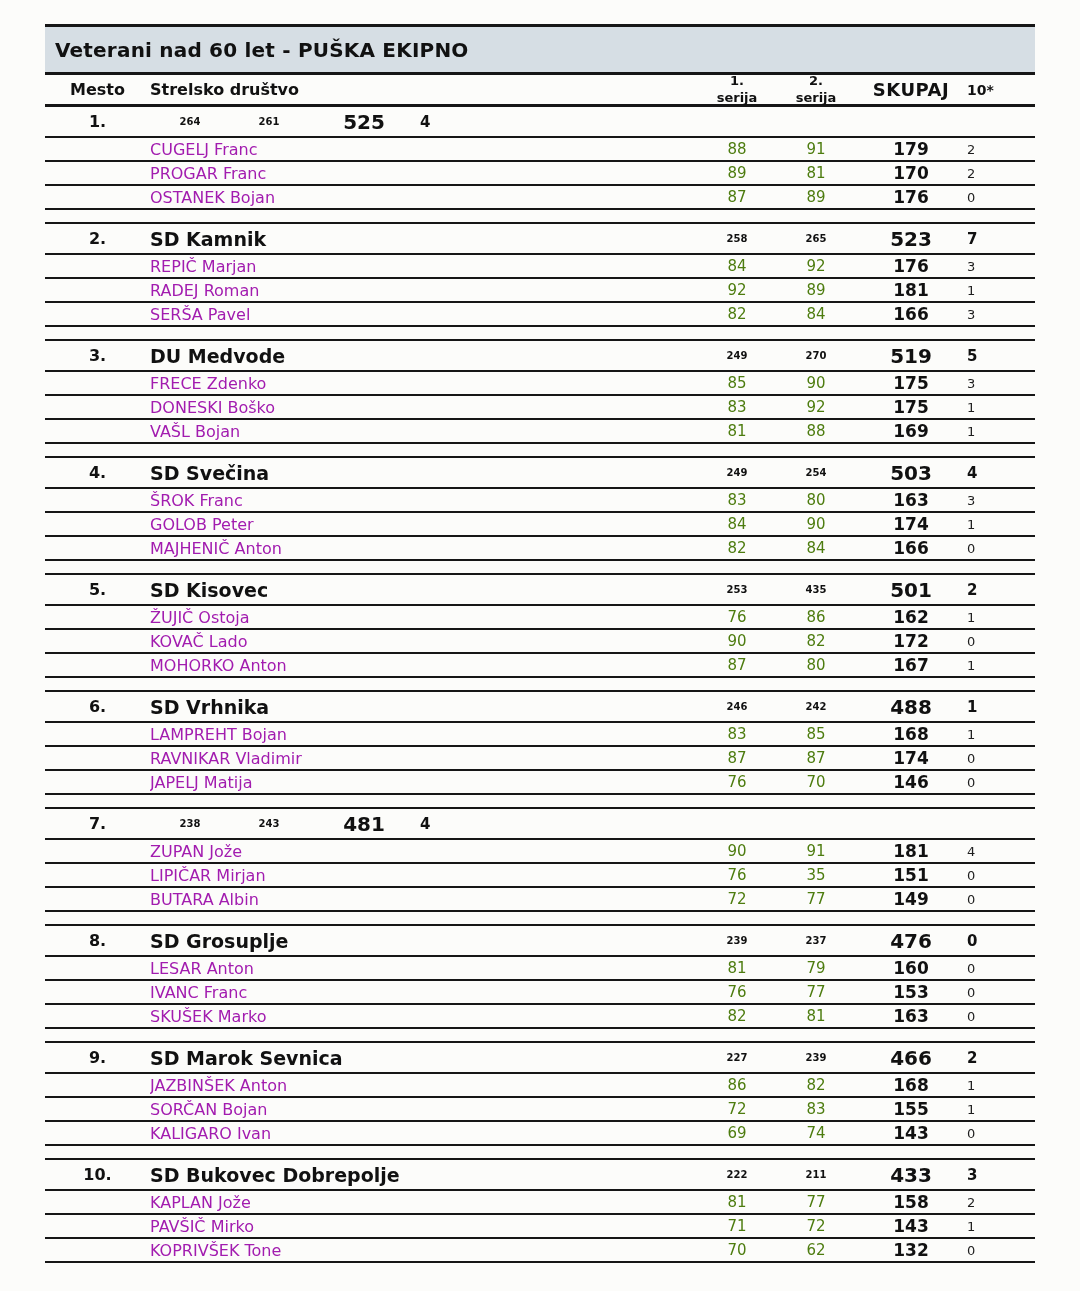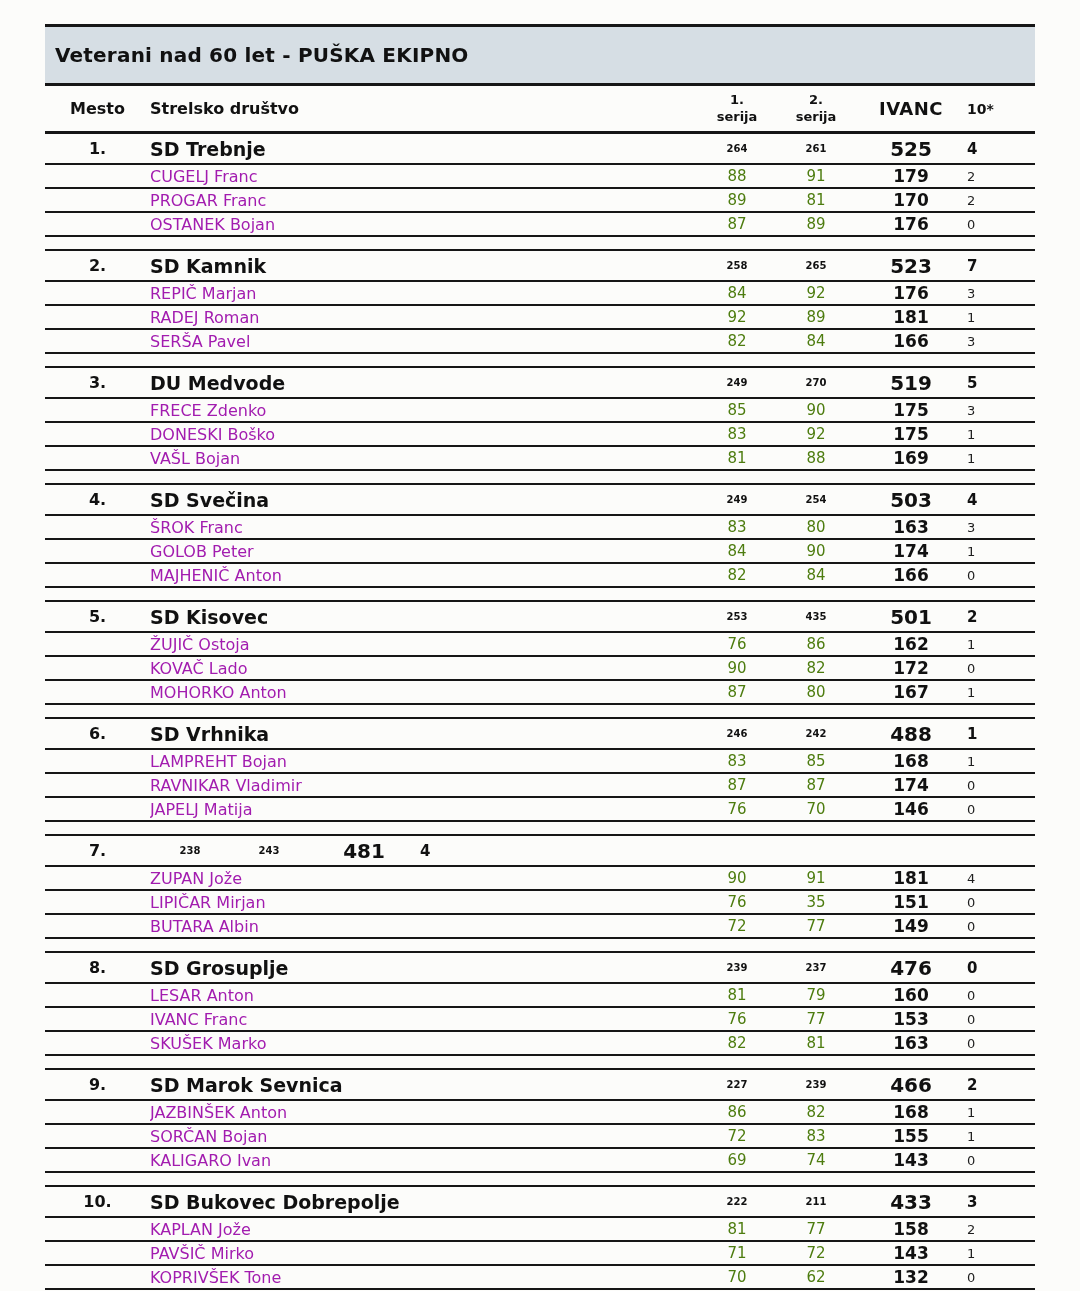--- a/index.html
+++ b/index.html
@@ -9,38 +9,38 @@
     font-family: "DejaVu Sans", "Liberation Sans", sans-serif;
     color: #111;
     overflow: hidden;
   }
   .sheet { width: 990px; margin: 24px 0 0 45px; }
 
   .title-bar {
     background: #d6dee4;
     border-top: 3px solid #161616;
     border-bottom: 3px solid #161616;
-    height: 62px;
+    height: 51px;
     display: flex; align-items: center;
     padding-left: 10px;
     font-weight: bold; font-size: 20px;
     letter-spacing: 0.2px;
   }
 
   .row { display: flex; align-items: center; }
 
   .c-rank  { width: 105px; text-align: center; flex: none; }
   .c-name  { flex: 1; text-align: left; white-space: nowrap; overflow: hidden; }
   .c-s1    { width: 80px;  text-align: center; flex: none; }
   .c-s2    { width: 78px;  text-align: center; flex: none; }
   .c-sk    { width: 112px; text-align: center; flex: none; }
   .c-t     { width: 68px;  text-align: left; flex: none; }
 
   .header-row {
-    height: 48px;
+    height: 32px;
     border-bottom: 3px solid #161616;
     font-weight: bold;
   }
   .header-row .c-rank, .header-row .c-name { font-size: 16px; }
   .header-row .c-s1, .header-row .c-s2 { font-size: 13px; line-height: 1.3; }
   .header-row .c-sk { font-size: 18px; letter-spacing: 0.5px; }
   .header-row .c-t  { font-size: 14px; }
 
   .team-block { border-top: 2px solid #161616; margin-top: 12px; }
   .team-block.first { border-top: none; margin-top: 0; }
@@ -78,29 +78,28 @@
     <div class="c-rank">Mesto</div>
     <div class="c-name">Strelsko društvo</div>
     <div class="c-s1">
       <div>1.</div>
       <div>serija</div>
     </div>
     <div class="c-s2">
       <div>2.</div>
       <div>serija</div>
     </div>
-    <div class="c-sk">IVANC</div>
+    <div class="c-sk">SKUPAJ</div>
     <div class="c-t">10*</div>
   </div>
 
   <div id="teams-container">
   <div class="team-block first">
     <div class="row team-row">
       <div class="c-rank">1.</div>
-      <div class="c-name">SD Trebnje</div>
       <div class="c-s1">264</div>
       <div class="c-s2">261</div>
       <div class="c-sk">525</div>
       <div class="c-t">4</div>
     </div>
     <div class="members">
   <div class="row member-row">
     <div class="c-rank"></div>
     <div class="c-name">CUGELJ Franc</div>
     <div class="c-s1">88</div>

